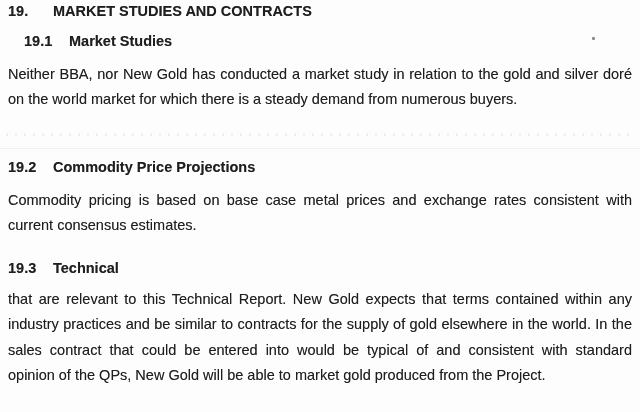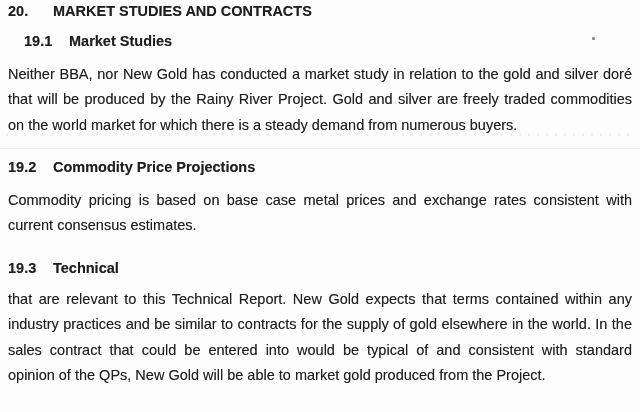--- a/index.html
+++ b/index.html
@@ -80,30 +80,29 @@
     height: 1px;
     background: rgba(0,0,0,0.05);
   }
 </style>
 </head>
 <body>
 
 <div id="page">
 
   <div class="heading txt" style="top:2px;">
-    <span class="hnum">20.</span><span>MARKET STUDIES AND CONTRACTS</span>
+    <span class="hnum">19.</span><span>MARKET STUDIES AND CONTRACTS</span>
   </div>
 
   <div class="heading txt" style="top:32px;margin-left:16px;">
     <span class="hnum">19.1</span><span>Market Studies</span>
   </div>
 
   <div class="para txt" style="top:62px;">
     <div class="line jline">Neither BBA, nor New Gold has conducted a market study in relation to the gold and silver doré</div>
-    <div class="line jline">that will be produced by the Rainy River Project. Gold and silver are freely traded commodities</div>
     <div class="line lline">on the world market for which there is a steady demand from numerous buyers.</div>
   </div>
 
   <div class="heading txt" style="top:158px;">
     <span class="hnum">19.2</span><span>Commodity Price Projections</span>
   </div>
 
   <div class="para txt" style="top:188px;">
     <div class="line jline">Commodity pricing is based on base case metal prices and exchange rates consistent with</div>
     <div class="line lline">current consensus estimates.</div>

